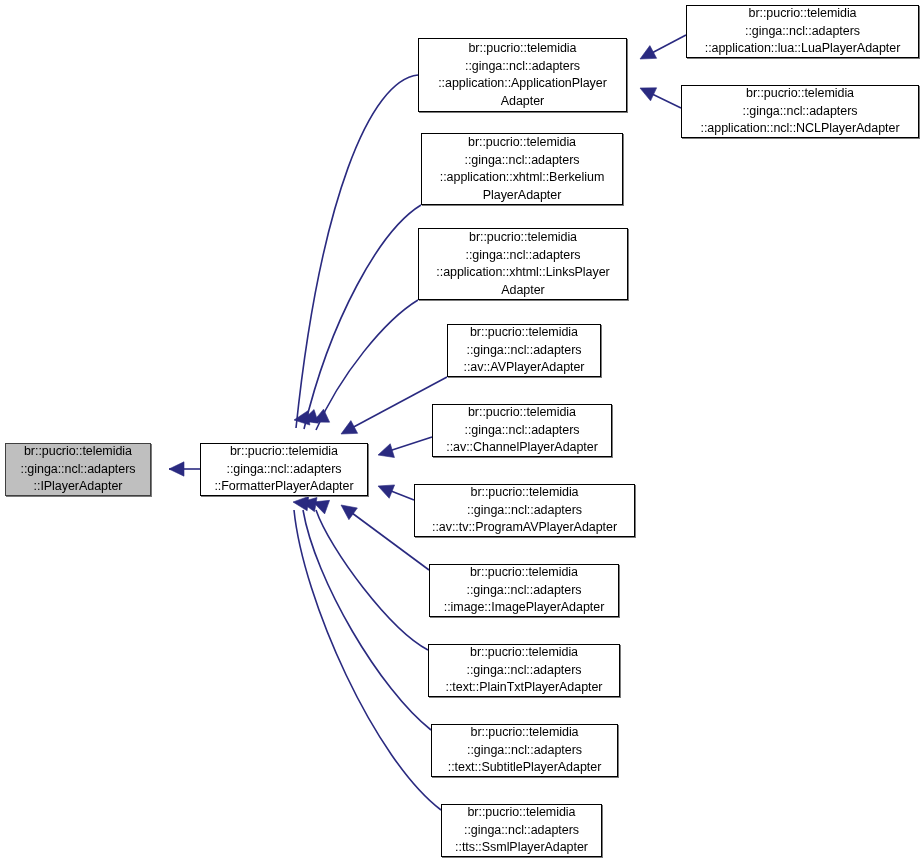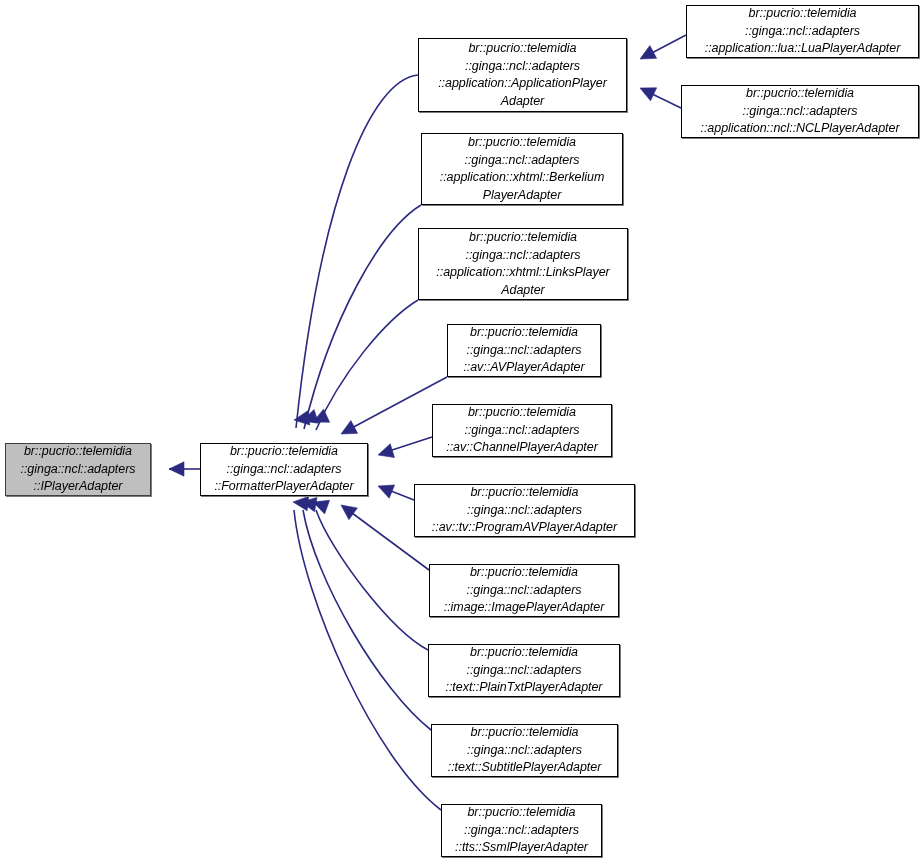--- a/index.html
+++ b/index.html
@@ -39,21 +39,20 @@
     cursor: default;
   }
   .uml-node.highlight {
     background: #bfbfbf;
     border: 1px solid #404040;
   }
   .uml-node .node-label {
     display: block;
     padding: 0 3px;
     white-space: pre-line;
-    font-style: italic;
   }
 </style>
 </head>
 <body>
 
 <div id="diagram-root">
   <svg id="edge-layer" viewBox="0 0 923 864" xmlns="http://www.w3.org/2000/svg">
       <g>
         <path d="M 200 469 L 169 469" fill="none" stroke="#2a2a80" stroke-width="1.6"></path>
         <polygon points="169,469 184,461.8 184,476.2" fill="#2a2a80" stroke="#2a2a80" stroke-width="0.6"></polygon>

